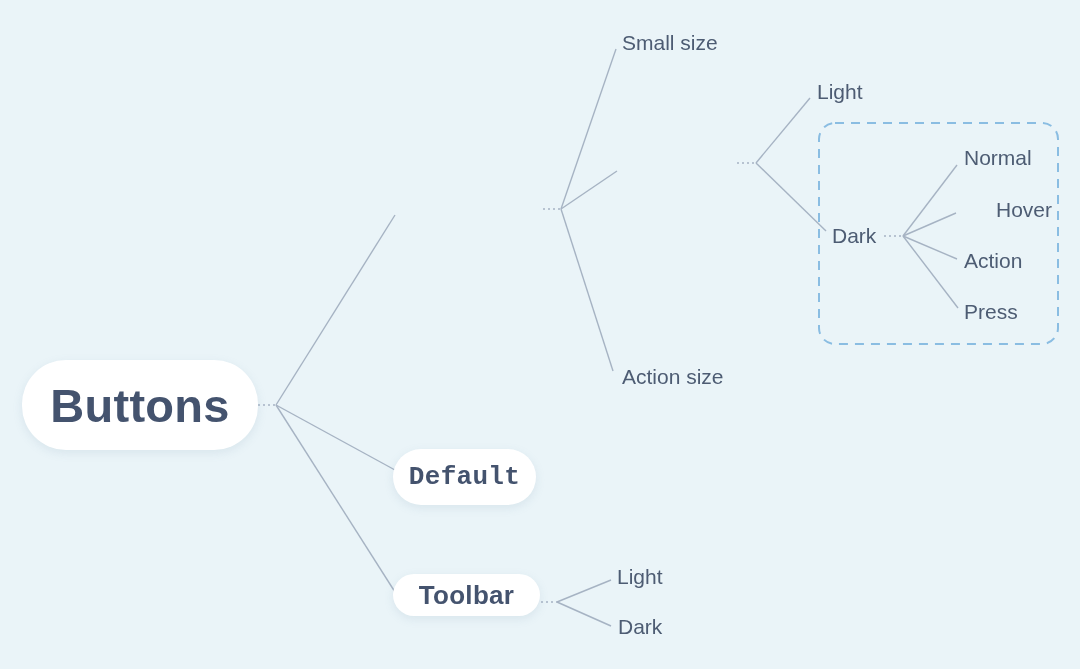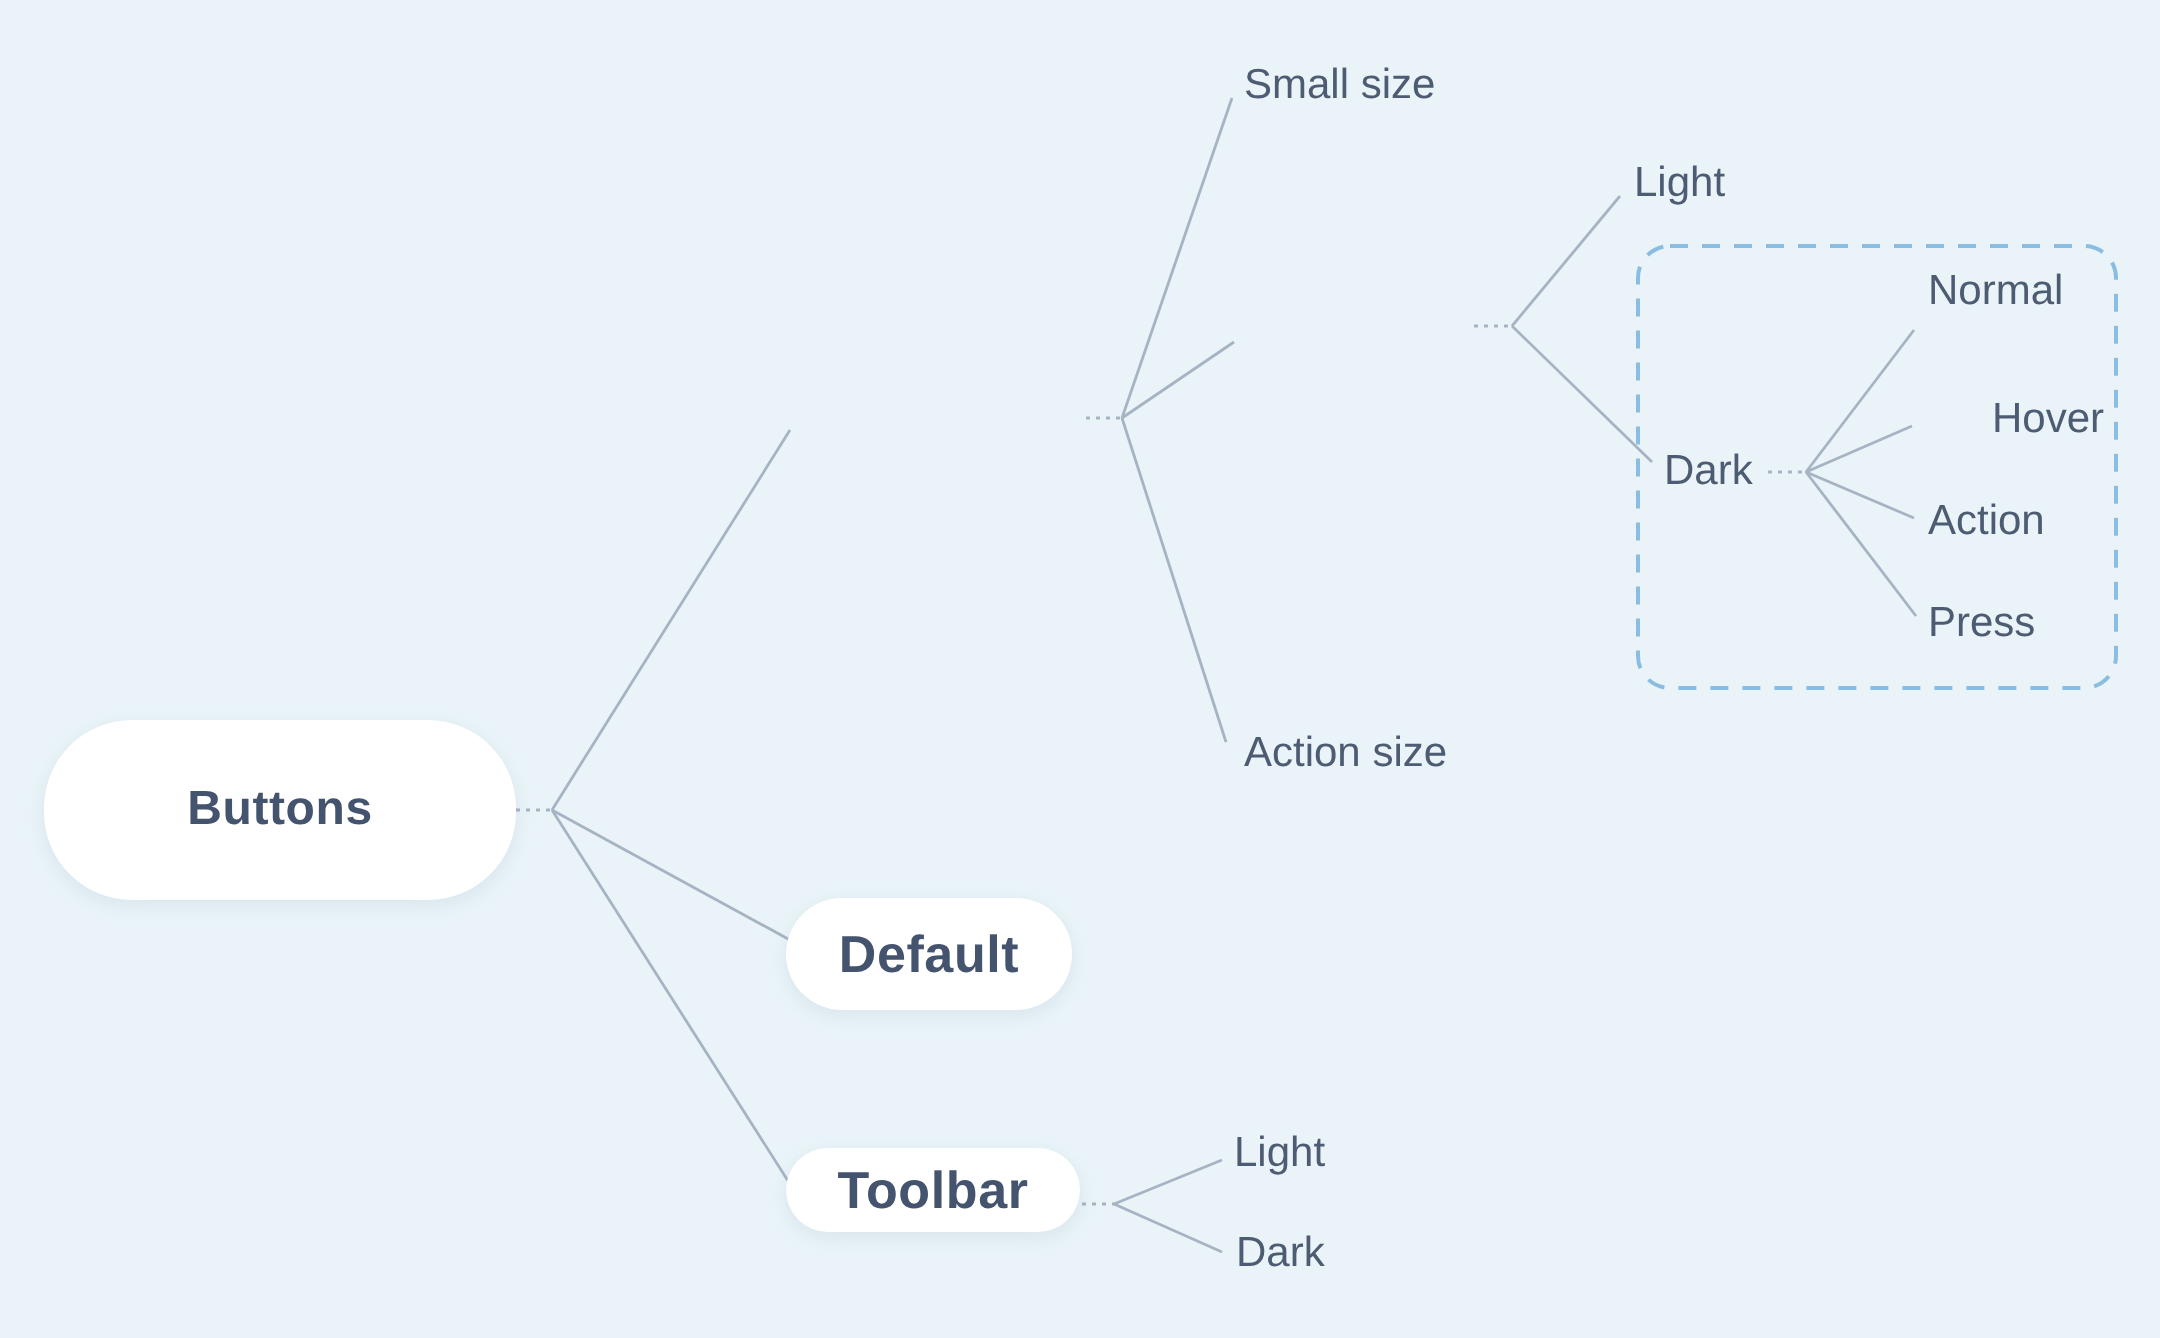--- a/index.html
+++ b/index.html
@@ -31,23 +31,23 @@
   .pill{
     position:absolute;
     background:var(--node-fill);
     display:flex;align-items:center;justify-content:center;
     color:var(--text-strong);
     font-weight:bold;
     box-shadow:0 3px 10px rgba(125,155,180,0.16);
     cursor:default;
     letter-spacing:0.3px;
   }
-  .pill-root{left:22px;top:360px;width:236px;height:90px;border-radius:44px;font-size:24px;}
+  .pill-root{left:22px;top:360px;width:236px;height:90px;border-radius:44px;font-size:47px;}
   .pill-primary{left:392px;top:182px;width:150px;height:55px;border-radius:28px;font-size:26px;}
-  .pill-default{left:393px;top:449px;width:143px;height:56px;border-radius:28px;font-size:26px;}
+  .pill-default{left:393px;top:449px;width:143px;height:56px;border-radius:28px;font-size:26px;font-family:Liberation Mono, monospace;}
   .pill-toolbar{left:393px;top:574px;width:147px;height:42px;border-radius:29px;font-size:26px;}
   .leaf{
     position:absolute;
     font-size:21px;
     line-height:28px;
     color:var(--text);
     white-space:nowrap;
     cursor:default;
   }
 </style>
@@ -97,21 +97,21 @@
   <div class="pill pill-toolbar">
     <span>Toolbar</span>
   </div>
 
   <div class="leaf" style="left:622px;top:29px;">Small size</div>
   <div class="leaf" style="left:622px;top:363px;">Action size</div>
 
   <div class="leaf" style="left:817px;top:78px;">Light</div>
   <div class="leaf" style="left:832px;top:222px;">Dark</div>
 
-  <div class="leaf" style="left:964px;top:132px;">Normal</div>
+  <div class="leaf" style="left:964px;top:144px;">Normal</div>
   <div class="leaf" style="left:964px;top:196px;margin-left:32px;">Hover</div>
   <div class="leaf" style="left:964px;top:247px;">Action</div>
   <div class="leaf" style="left:964px;top:298px;">Press</div>
 
   <div class="leaf" style="left:617px;top:563px;">Light</div>
   <div class="leaf" style="left:618px;top:613px;">Dark</div>
 
 </div>
 
 </body></html>

